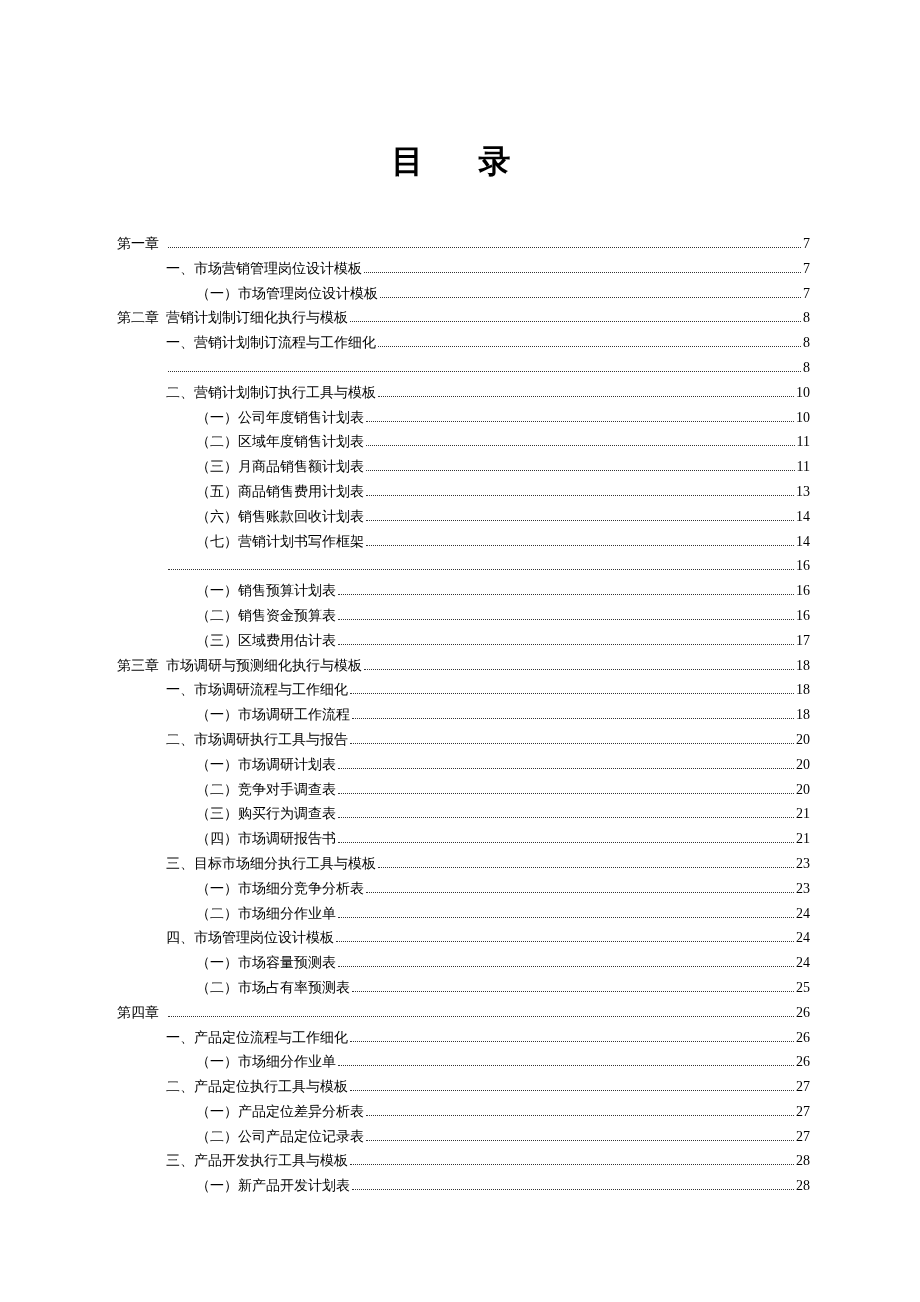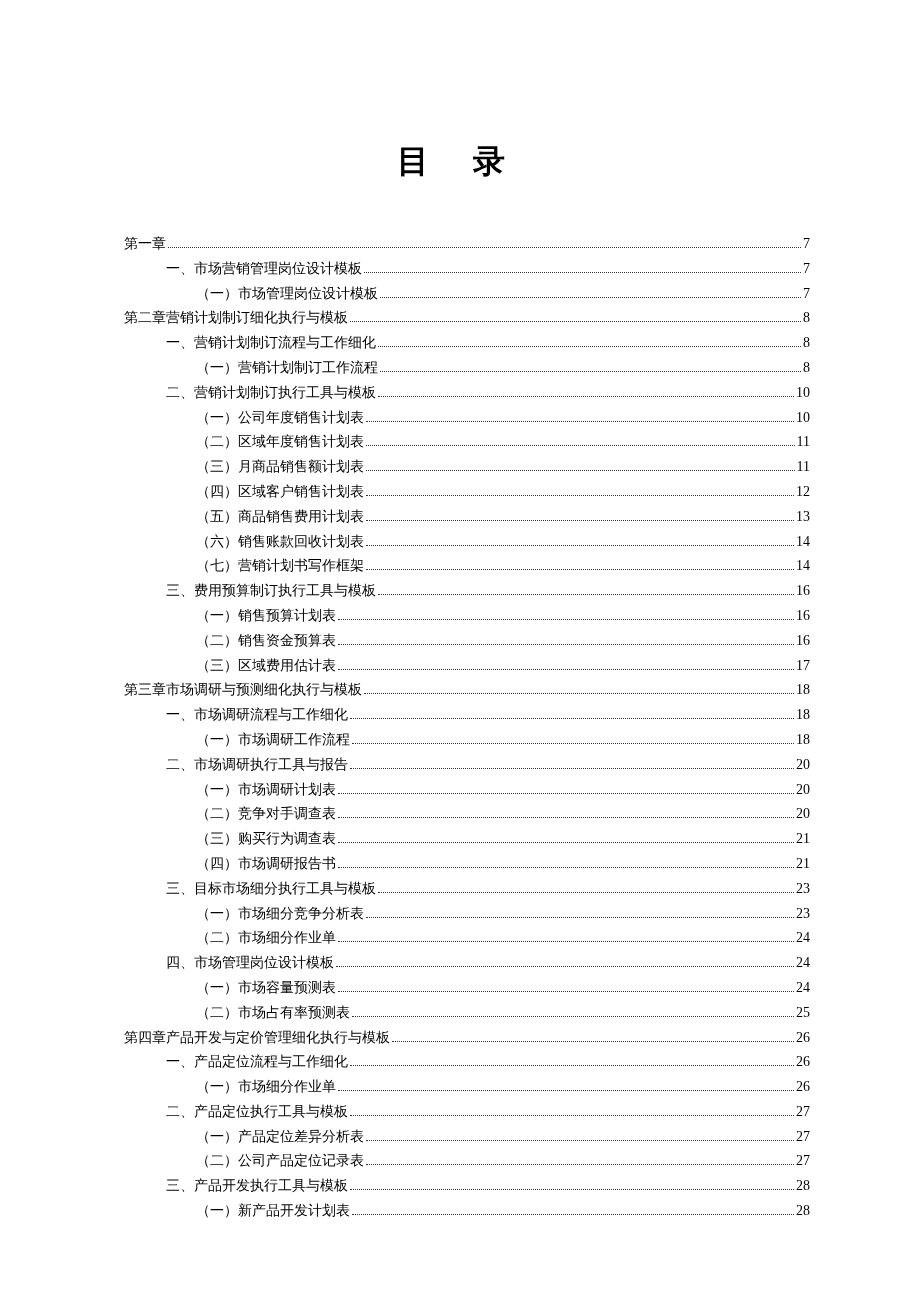--- a/index.html
+++ b/index.html
@@ -14,36 +14,36 @@
       height: 1302px;
       padding: 140px 110px 90px 110px;
       color: #000;
     }
     .title {
       text-align: center;
       font-size: 32px;
       font-weight: bold;
       letter-spacing: 18px;
       margin-bottom: 48px;
-      font-family: Liberation Serif, serif;
+      font-family: Liberation Mono, monospace;
     }
     .toc {
       font-size: 14px;
       line-height: 1.7;
     }
     .toc-row {
       display: flex;
       align-items: baseline;
       white-space: nowrap;
       margin-bottom: 1px;
     }
     .chapter-label {
       width: 56px;
       flex-shrink: 0;
-      text-align: right;
+      text-align: center;
     }
     .entry-text {
       flex-shrink: 0;
     }
     .dots {
       flex: 1;
       border-bottom: 1.5px dotted #333;
       margin: 0 2px 4px 2px;
       min-width: 10px;
     }
@@ -97,21 +97,20 @@
       <span class="page-num">8</span>
     </div>
     <div class="toc-row level-2">
       <span class="chapter-label"></span>
       <span class="entry-text">一、营销计划制订流程与工作细化</span>
       <span class="dots"></span>
       <span class="page-num">8</span>
     </div>
     <div class="toc-row level-3">
       <span class="chapter-label"></span>
-      <span class="entry-text">（一）营销计划制订工作流程</span>
       <span class="dots"></span>
       <span class="page-num">8</span>
     </div>
     <div class="toc-row level-2">
       <span class="chapter-label"></span>
       <span class="entry-text">二、营销计划制订执行工具与模板</span>
       <span class="dots"></span>
       <span class="page-num">10</span>
     </div>
     <div class="toc-row level-3">
@@ -127,45 +126,38 @@
       <span class="page-num">11</span>
     </div>
     <div class="toc-row level-3">
       <span class="chapter-label"></span>
       <span class="entry-text">（三）月商品销售额计划表</span>
       <span class="dots"></span>
       <span class="page-num">11</span>
     </div>
     <div class="toc-row level-3">
       <span class="chapter-label"></span>
-      <span class="entry-text">（四）区域客户销售计划表</span>
-      <span class="dots"></span>
-      <span class="page-num">12</span>
-    </div>
-    <div class="toc-row level-3">
-      <span class="chapter-label"></span>
       <span class="entry-text">（五）商品销售费用计划表</span>
       <span class="dots"></span>
       <span class="page-num">13</span>
     </div>
     <div class="toc-row level-3">
       <span class="chapter-label"></span>
       <span class="entry-text">（六）销售账款回收计划表</span>
       <span class="dots"></span>
       <span class="page-num">14</span>
     </div>
     <div class="toc-row level-3">
       <span class="chapter-label"></span>
       <span class="entry-text">（七）营销计划书写作框架</span>
       <span class="dots"></span>
       <span class="page-num">14</span>
     </div>
     <div class="toc-row level-2">
       <span class="chapter-label"></span>
-      <span class="entry-text">三、费用预算制订执行工具与模板</span>
       <span class="dots"></span>
       <span class="page-num">16</span>
     </div>
     <div class="toc-row level-3">
       <span class="chapter-label"></span>
       <span class="entry-text">（一）销售预算计划表</span>
       <span class="dots"></span>
       <span class="page-num">16</span>
     </div>
     <div class="toc-row level-3">
@@ -259,21 +251,20 @@
       <span class="page-num">24</span>
     </div>
     <div class="toc-row level-3">
       <span class="chapter-label"></span>
       <span class="entry-text">（二）市场占有率预测表</span>
       <span class="dots"></span>
       <span class="page-num">25</span>
     </div>
     <div class="toc-row level-1">
       <span class="chapter-label">第四章</span>
-      <span class="entry-text">产品开发与定价管理细化执行与模板</span>
       <span class="dots"></span>
       <span class="page-num">26</span>
     </div>
     <div class="toc-row level-2">
       <span class="chapter-label"></span>
       <span class="entry-text">一、产品定位流程与工作细化</span>
       <span class="dots"></span>
       <span class="page-num">26</span>
     </div>
     <div class="toc-row level-3">

